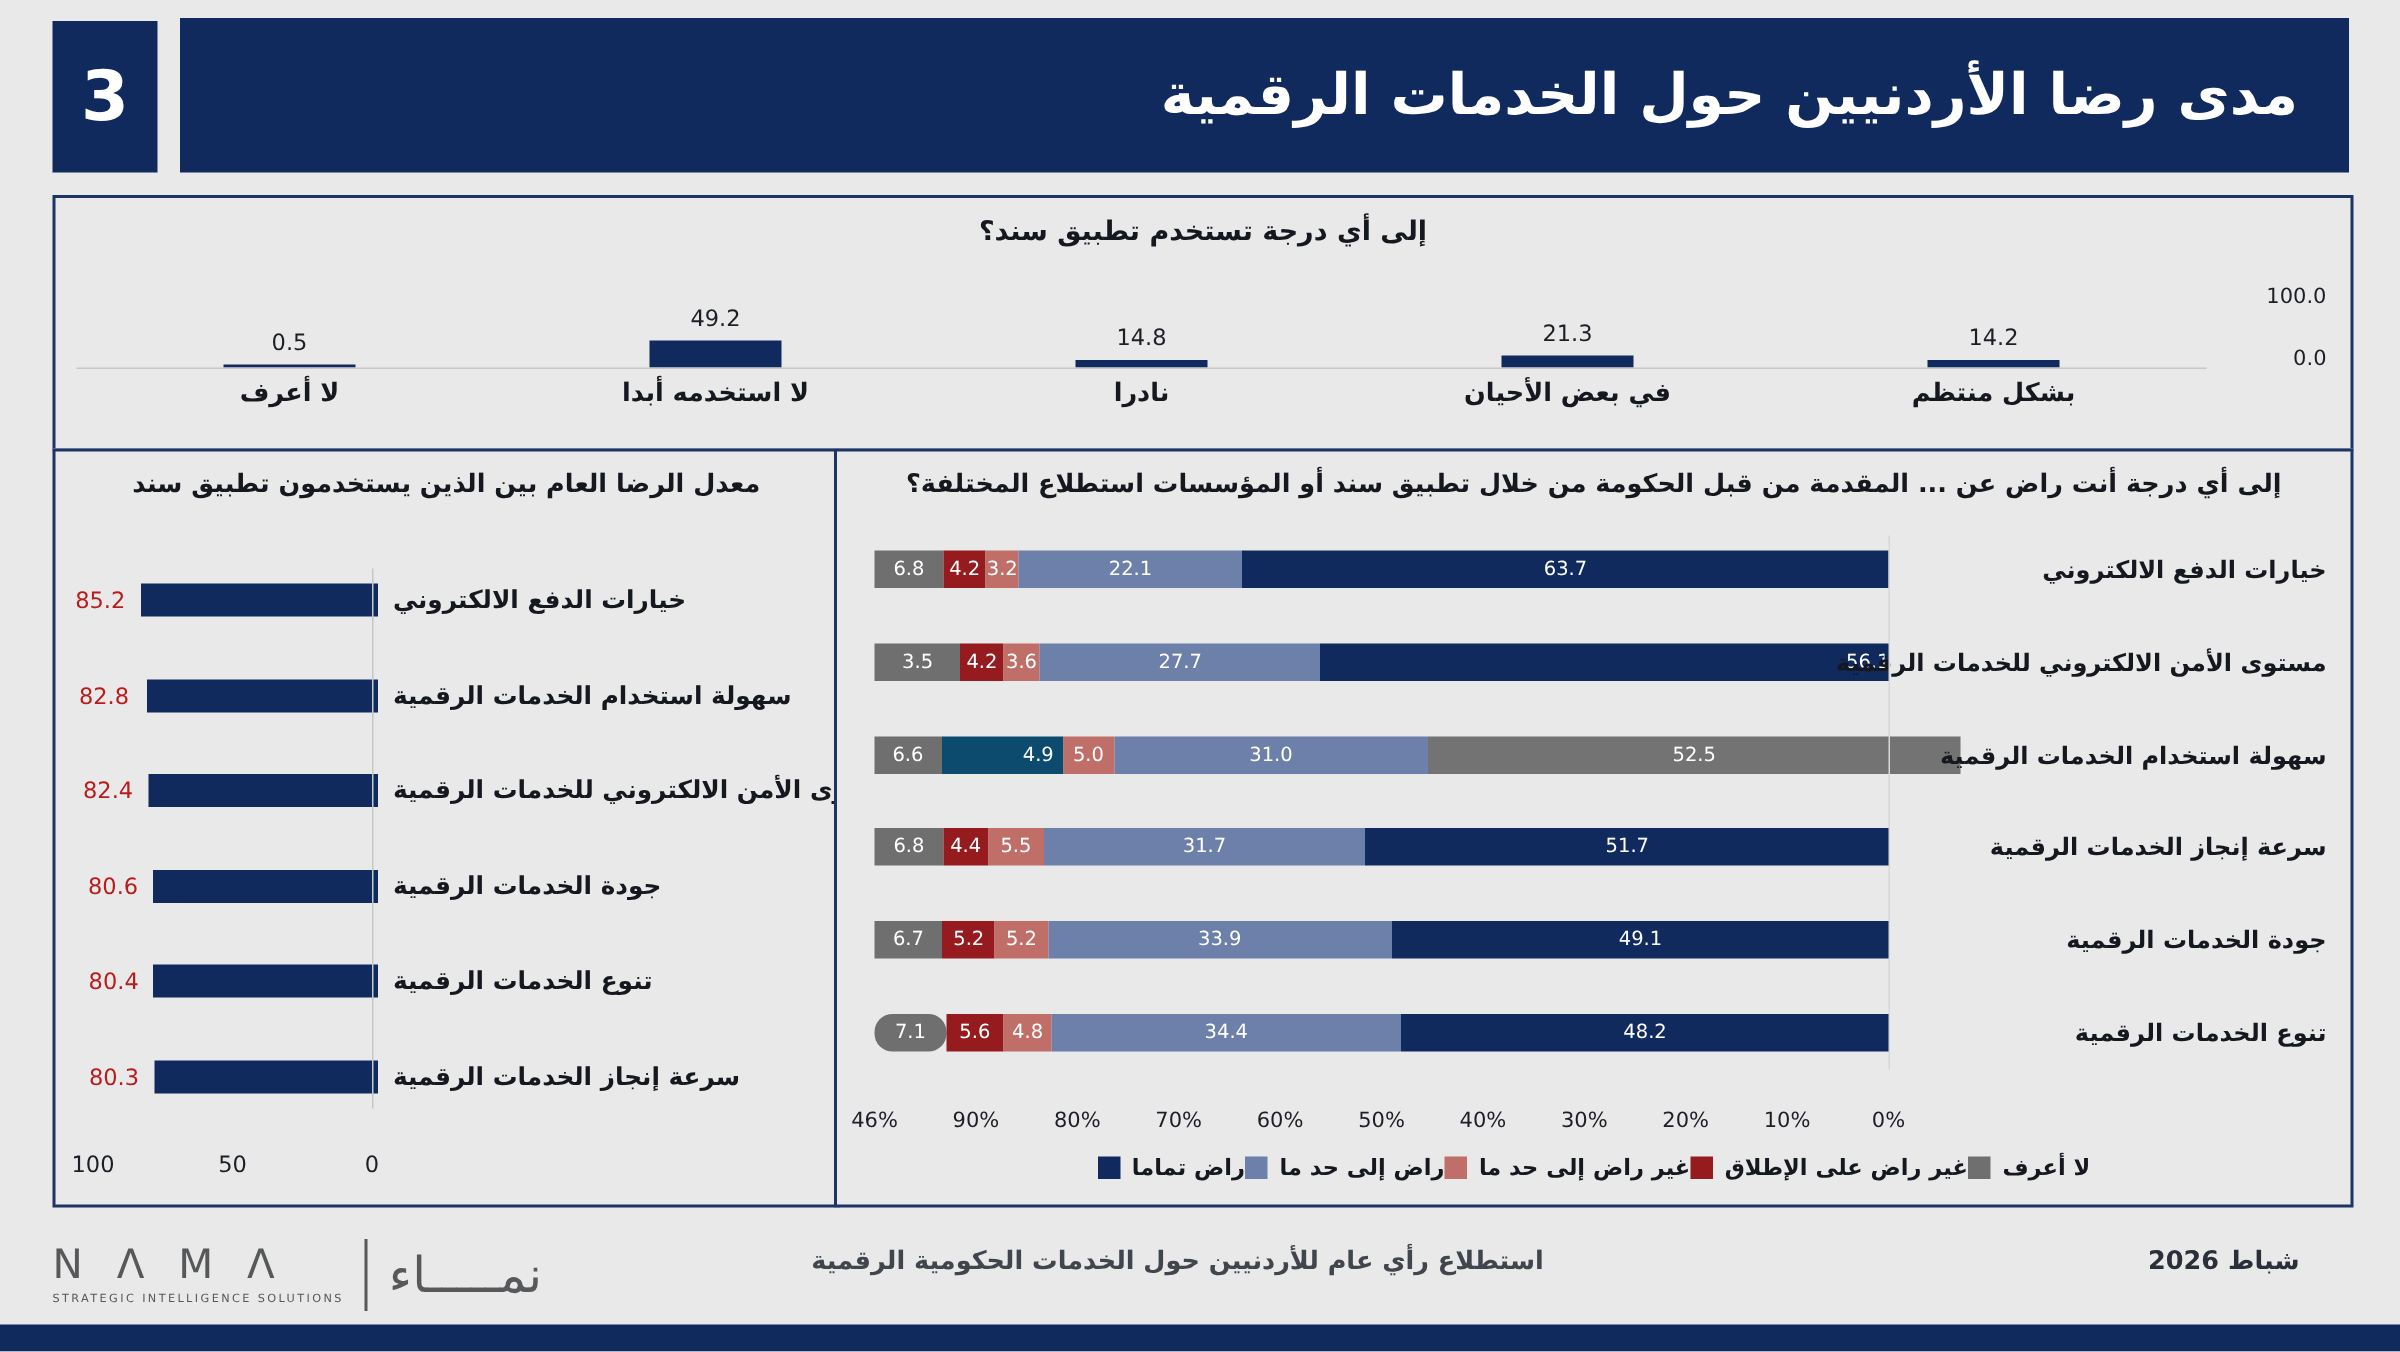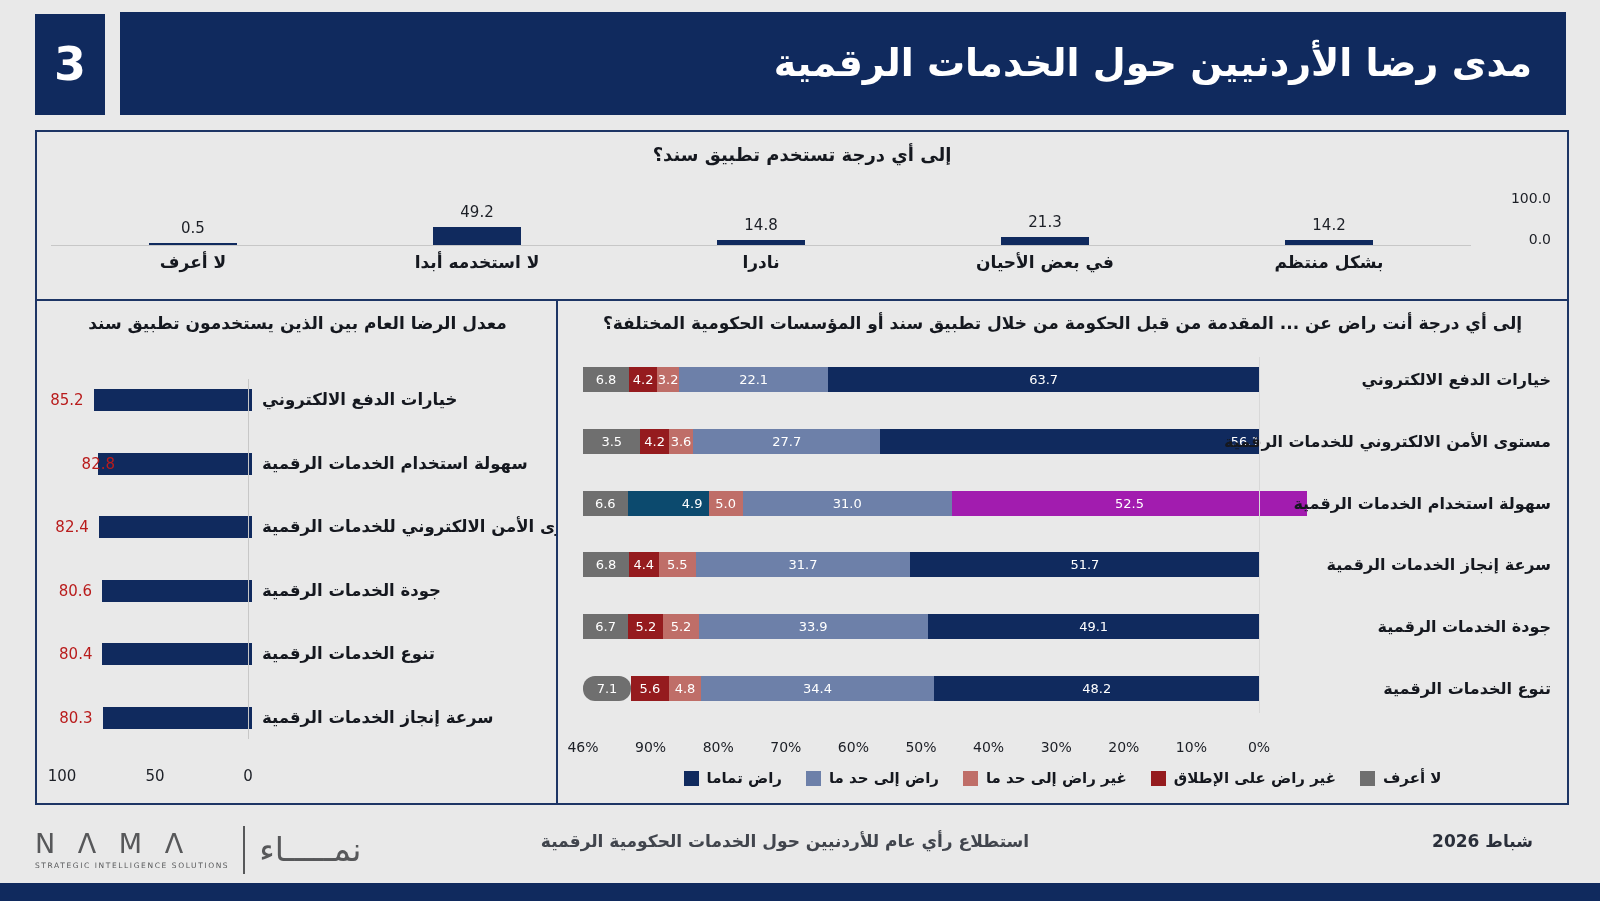--- a/index.html
+++ b/index.html
@@ -41,21 +41,21 @@
   .l-tick{position:absolute;top:466px;transform:translateX(-50%);font-size:15px;color:#1c1f26;}
 
   
   .r-row{position:absolute;left:25px;width:676px;height:25px;display:flex;}
   .r-seg{height:25px;display:flex;align-items:center;justify-content:center;overflow:visible;}
   .r-seg span{color:#fff;font-size:13px;white-space:nowrap;}
   .r-label{position:absolute;left:710px;right:16px;text-align:right;font-size:16px;font-weight:bold;
     color:#15181f;line-height:25px;white-space:nowrap;}
   .r-zero-axis{position:absolute;left:701px;top:56px;width:1px;height:356px;background:#d8d8d8;}
   .r-tick{position:absolute;top:438px;transform:translateX(-50%);font-size:14px;color:#1c1f26;}
-  .r-legend{position:absolute;left:0;right:0;top:468px;display:flex;justify-content:center;gap:24px;}
+  .r-legend{position:absolute;left:0;right:0;top:468px;display:flex;justify-content:center;}
   .leg-item{display:flex;align-items:center;gap:8px;}
   .leg-swatch{width:15px;height:15px;}
   .leg-label{font-size:15px;font-weight:bold;color:#15181f;white-space:nowrap;}
 
   
   .footer-logo{position:absolute;left:35px;top:826px;display:flex;align-items:center;gap:14px;color:#57585a;}
   .logo-latin{font-size:27px;letter-spacing:7px;line-height:28px;}
   .logo-tagline{font-size:7.5px;letter-spacing:1.6px;margin-top:3px;color:#57585a;}
   .logo-divider{width:2px;height:48px;background:#57585a;}
   .logo-arabic{font-size:33px;line-height:48px;}
@@ -113,21 +113,21 @@
   <div class="panel" id="panel-left">
     <div class="panel-title" dir="rtl" style="font-size:17px;">معدل الرضا العام بين الذين يستخدمون تطبيق سند</div>
     <div id="l-rows">
         <div class="l-row" style="top: 88px;">
           <div class="l-bar" style="width: 158.472px; background: rgb(16, 42, 94);"></div>
           <span class="l-val" style="right: 474.472px;">85.2</span>
           <div class="l-label" dir="rtl" style="text-align: left;">خيارات الدفع الالكتروني</div>
         </div>
         <div class="l-row" style="top: 151.5px;">
           <div class="l-bar" style="width: 154.008px; background: rgb(16, 42, 94);"></div>
-          <span class="l-val" style="right: 443px; text-align: right;">82.8</span>
+          <span class="l-val" style="right: 472px; text-align: right;">82.8</span>
           <div class="l-label" dir="rtl" style="text-align: left;">سهولة استخدام الخدمات الرقمية</div>
         </div>
         <div class="l-row" style="top: 215px;">
           <div class="l-bar" style="width: 153.264px; background: rgb(16, 42, 94);"></div>
           <span class="l-val" style="right: 469.264px;">82.4</span>
           <div class="l-label" dir="rtl" style="text-align: left;">مستوى الأمن الالكتروني للخدمات الرقمية</div>
         </div>
         <div class="l-row" style="top: 278.5px;">
           <div class="l-bar" style="width: 149.916px; background: rgb(16, 42, 94);"></div>
           <span class="l-val" style="right: 465.916px;">80.6</span>
@@ -146,21 +146,21 @@
       </div>
     <div class="l-axis"></div>
     <div id="l-ticks">
         <span class="l-tick" style="left: 25px;">100</span>
         <span class="l-tick" style="left: 118px;">50</span>
         <span class="l-tick" style="left: 211px;">0</span>
       </div>
   </div>
 
   <div class="panel" id="panel-right">
-    <div class="panel-title" dir="rtl" style="font-size:17px;">إلى أي درجة أنت راض عن ... المقدمة من قبل الحكومة من خلال تطبيق سند أو المؤسسات الحكومية المختلفة؟</div>
+    <div class="panel-title" dir="rtl" style="font-size:17px;">إلى أي درجة أنت راض عن ... المقدمة من قبل الحكومة من خلال تطبيق سند أو المؤسسات استطلاع المختلفة؟</div>
     <div id="r-rows">
         <div class="r-row" style="top: 66px;">
           <div class="r-seg" style="flex: 0 0 6.8%; background: rgb(111, 111, 111);">
             <span>6.8</span>
           </div>
           <div class="r-seg" style="flex: 0 0 4.2%; background: rgb(149, 27, 30);">
             <span>4.2</span>
           </div>
           <div class="r-seg" style="flex: 0 0 3.2%; background: rgb(191, 110, 104);">
             <span>3.2</span>
@@ -197,21 +197,21 @@
           </div>
           <div class="r-seg" style="flex: 0 0 4.9%; background: #0c4a6e; padding-left: 48px;">
             <span>4.9</span>
           </div>
           <div class="r-seg" style="flex: 0 0 5%; background: rgb(191, 110, 104);">
             <span>5.0</span>
           </div>
           <div class="r-seg" style="flex: 0 0 31%; background: rgb(109, 128, 169);">
             <span>31.0</span>
           </div>
-          <div class="r-seg" style="flex: 0 0 52.5%; background: #a21caf;">
+          <div class="r-seg" style="flex: 0 0 52.5%; background: #737373;">
             <span>52.5</span>
           </div>
         </div>
         <div class="r-label" dir="rtl" style="top: 189.6px; position: absolute;">سهولة استخدام الخدمات الرقمية</div>
         <div class="r-row" style="top: 251.4px;">
           <div class="r-seg" style="flex: 0 0 6.8%; background: rgb(111, 111, 111);">
             <span>6.8</span>
           </div>
           <div class="r-seg" style="flex: 0 0 4.4%; background: rgb(149, 27, 30);">
             <span>4.4</span>

